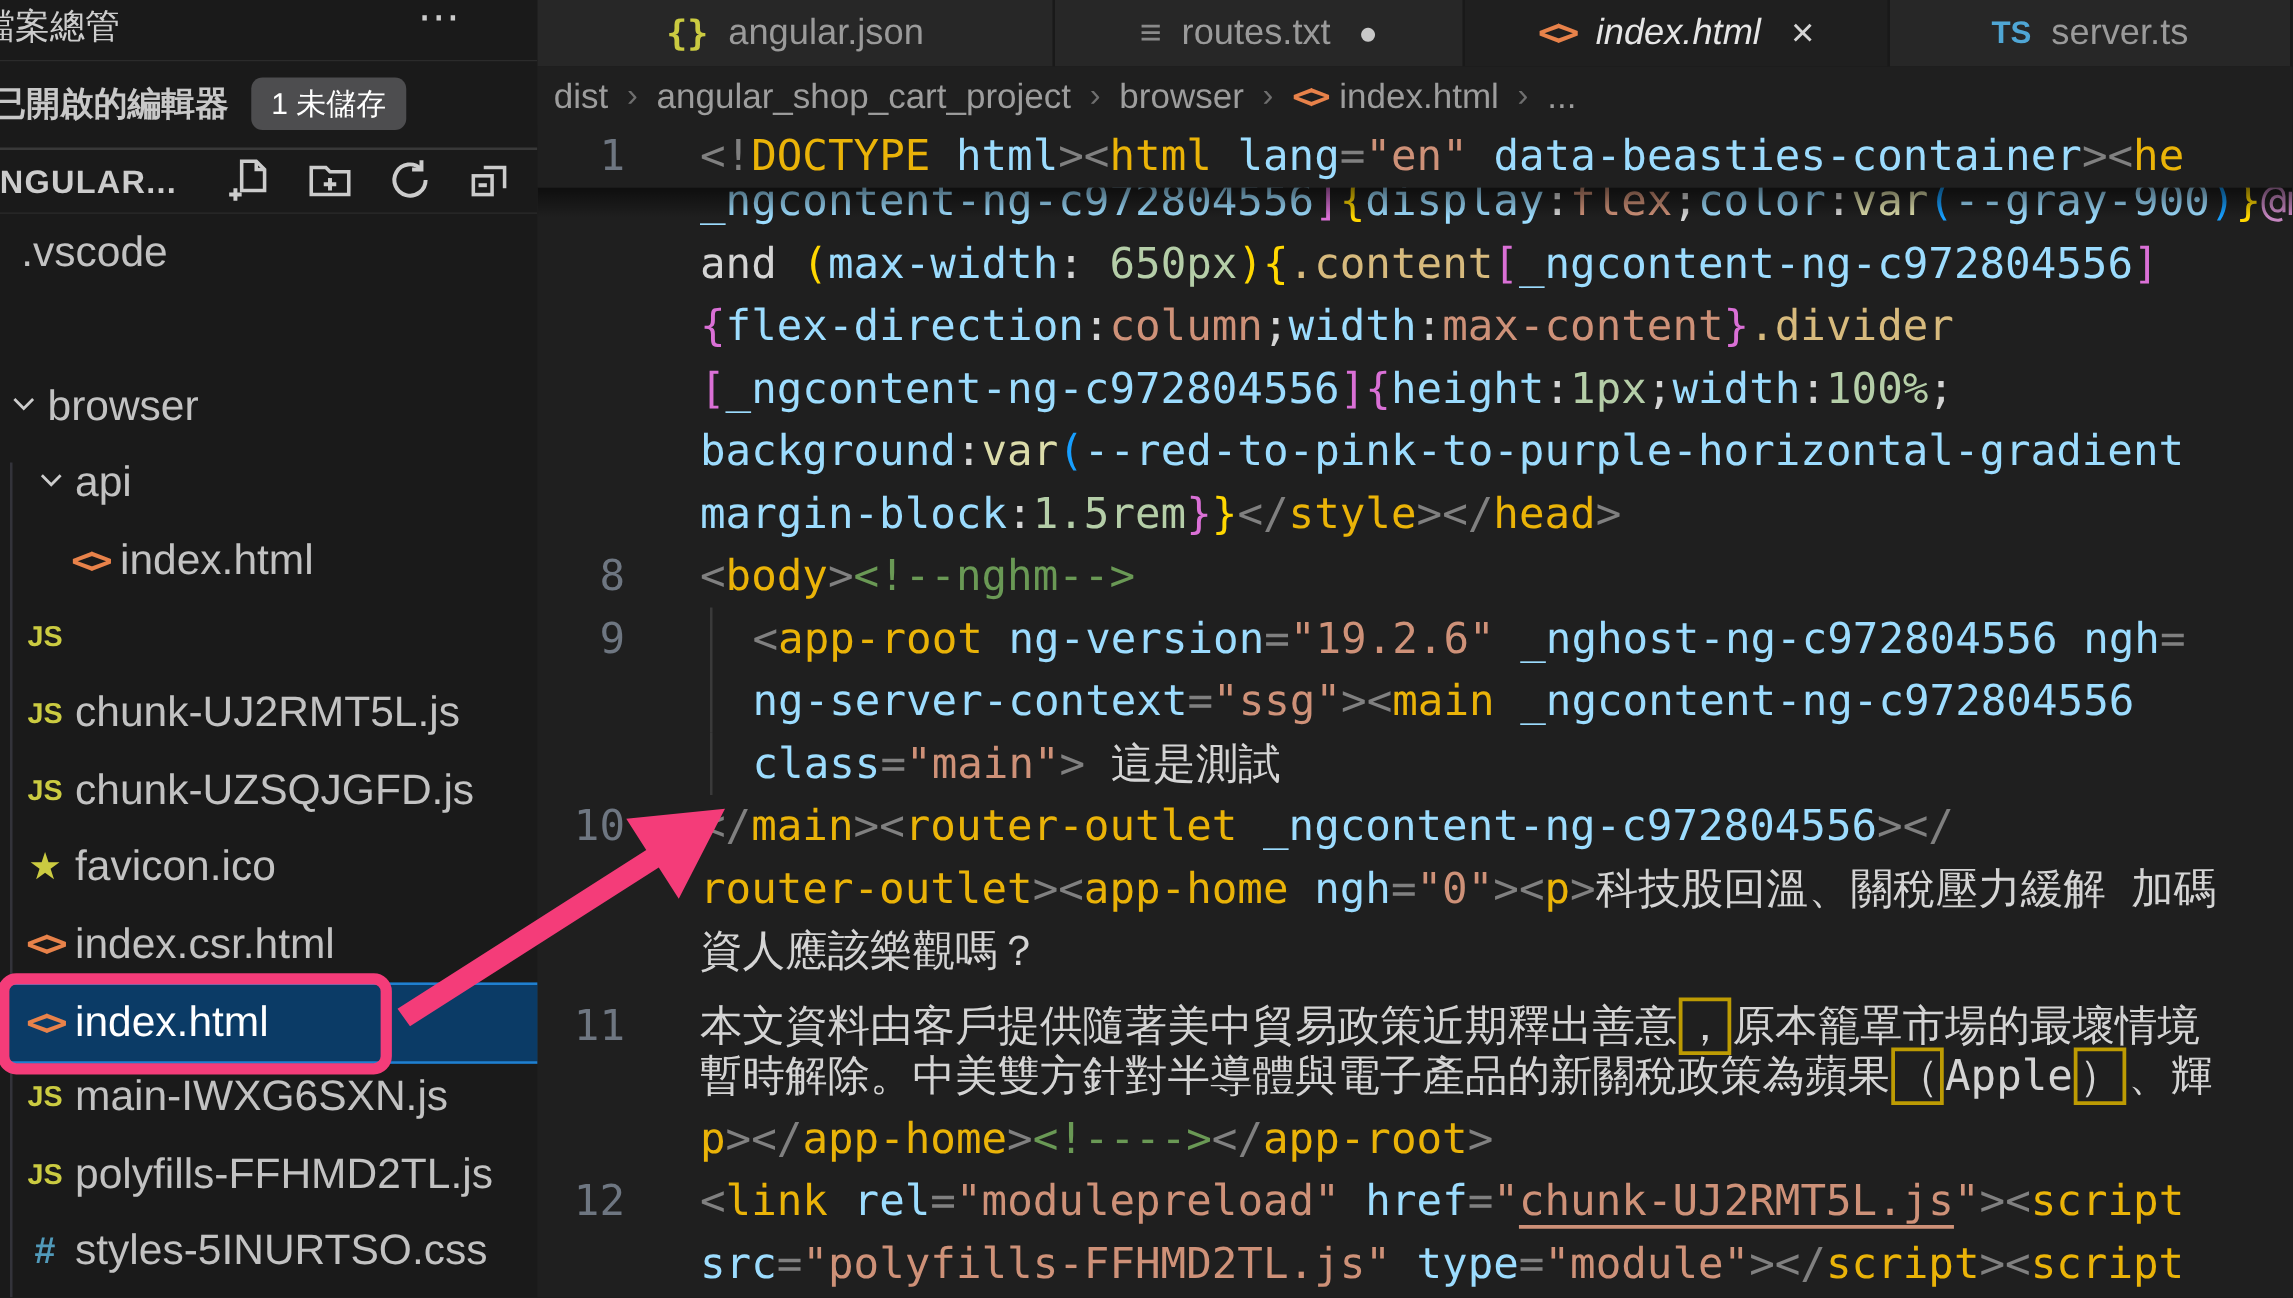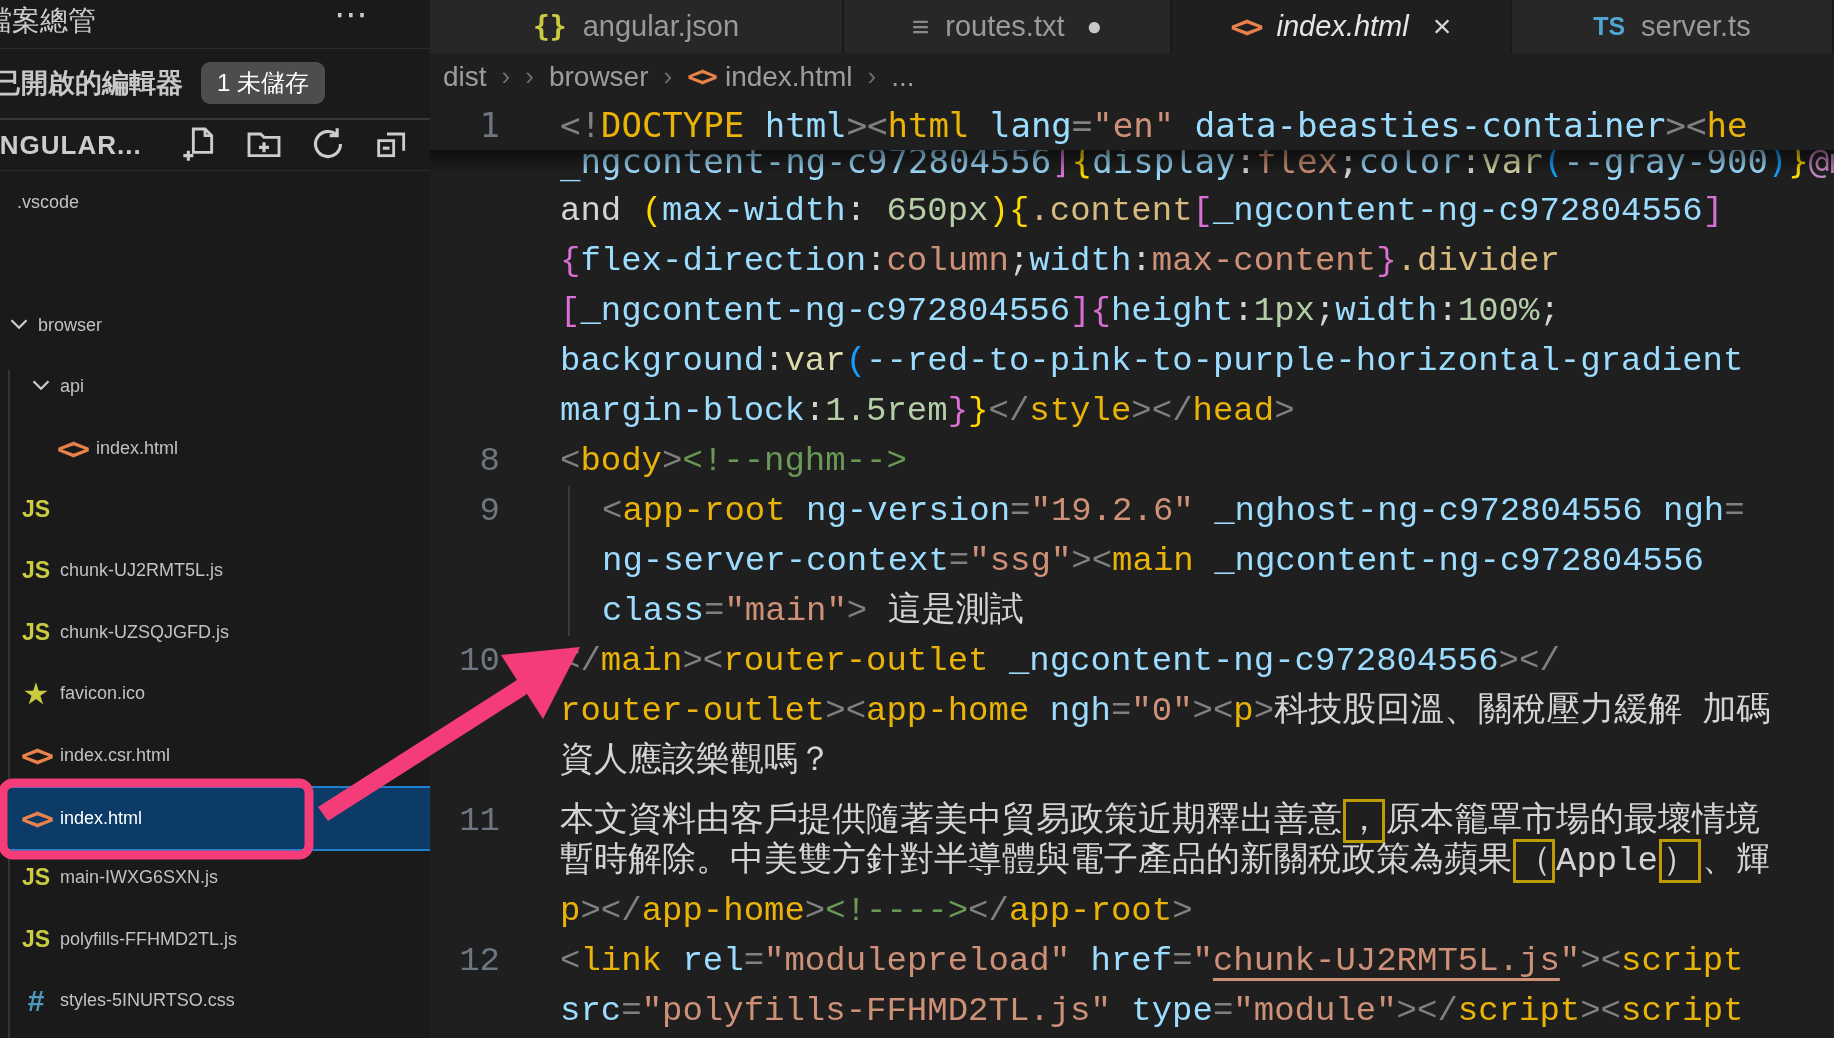--- a/index.html
+++ b/index.html
@@ -18,21 +18,21 @@
   .sb-sep2{position:absolute;left:0;top:118px;width:430px;height:2px;background:#383838;}
   .sb-expl-header{position:absolute;left:0;top:120px;width:430px;height:50px;display:flex;align-items:center;}
   .sb-expl-label{margin-left:-20px;font-size:26px;font-weight:bold;color:#cccccc;letter-spacing:1px;white-space:nowrap;}
   .sb-actions{position:absolute;right:18px;top:4px;display:flex;gap:24px;}
   .sb-actions svg{width:40px;height:40px;}
   .sb-sep3{position:absolute;left:0;top:170px;width:430px;height:1px;background:#2b2b2b;}
   #tree{position:absolute;left:0;top:170px;width:430px;bottom:0;}
   .tree-guide{position:absolute;left:8px;top:200px;height:832px;width:2px;background:#33333a;}
   .tree-row{position:absolute;left:0;width:430px;height:61px;display:flex;align-items:center;white-space:nowrap;}
   .tree-row.selected{background:#0b3b66;border-top:2px solid #2080d0;border-bottom:2px solid #2080d0;border-right:2px solid #2080d0;}
-  .tree-label{font-size:18px;color:#c2c2c2;text-align:center;}
+  .tree-label{font-size:34px;color:#c2c2c2;text-align:center;}
   .tree-row.selected .tree-label{color:#ffffff;}
   .ticon{display:inline-block;text-align:center;font-weight:bold;}
   .ticon-html{color:#e8824a;font-family:"DejaVu Sans Mono",monospace;font-size:30px;letter-spacing:-3px;}
   .ticon-js{color:#cbcb41;font-size:23px;font-family:"Liberation Sans",sans-serif;}
   .ticon-star{color:#cbcb41;font-size:30px;}
   .ticon-css{color:#519aba;font-size:30px;}
   .ticon-chev{color:#cccccc;}
 
   
   #editor{position:absolute;left:430px;top:0;width:1404px;height:1038px;background:#1f1f1f;}
@@ -50,21 +50,21 @@
   .ticon-ts{color:#4fa6d5;font-size:25px;font-weight:bold;}
 
   #breadcrumb{position:absolute;left:0;top:53px;width:1404px;height:47px;display:flex;align-items:center;
     padding-left:13px;box-sizing:border-box;gap:15px;white-space:nowrap;}
   .bc-item{font-size:28px;color:#9d9d9d;display:flex;align-items:center;gap:10px;}
   .bc-sep{font-size:26px;color:#6f6f6f;}
   .bc-html-icon{color:#e8824a;font-family:"DejaVu Sans Mono",monospace;font-weight:bold;font-size:28px;letter-spacing:-3px;}
 
   #code{position:absolute;left:0;top:100px;width:1404px;height:938px;overflow:hidden;
     font-family:"DejaVu Sans Mono",monospace;font-size:34px;}
-  .code-row{position:absolute;left:0;width:1404px;height:50px;line-height:50px;white-space:pre;font-family:Liberation Mono, monospace;}
+  .code-row{position:absolute;left:0;width:1404px;height:50px;line-height:50px;white-space:pre;}
   .gutter-num{position:absolute;left:0;top:0;width:70px;text-align:right;color:#6e7681;}
   .code-text{position:absolute;left:130px;top:0;right:0;overflow:hidden;}
   .wrap-guide{position:absolute;left:138px;top:0;bottom:0;width:2px;background:#3a3a3a;}
   #sticky-row{position:absolute;left:0;top:0;width:1404px;height:50px;line-height:50px;background:#1f1f1f;z-index:5;white-space:pre;}
   #sticky-shadow{position:absolute;left:0;top:50px;width:1404px;height:24px;z-index:4;
     background:linear-gradient(to bottom,rgba(0,0,0,0.55),rgba(0,0,0,0));}
   #clip-row{position:absolute;left:0;top:50px;width:1404px;height:36px;overflow:hidden;z-index:1;}
   #clip-row .inner{margin-top:-14px;height:50px;line-height:50px;white-space:pre;padding-left:130px;}
 
   
@@ -218,20 +218,23 @@
         <div class="tab tab-w3">
           <span class="ticon-ts">TS</span>
           <span class="tab-label">server.ts</span>
         </div>
       </div>
     <div id="breadcrumb">
         <span class="bc-item">
           <span>dist</span>
         </span>
         <span class="bc-sep">›</span>
+        <span class="bc-item">
+          <span>angular_shop_cart_project</span>
+        </span>
         <span class="bc-sep">›</span>
         <span class="bc-item">
           <span>browser</span>
         </span>
         <span class="bc-sep">›</span>
         <span class="bc-item">
           <span class="bc-html-icon">&lt;&gt;</span>
           <span>index.html</span>
         </span>
         <span class="bc-sep">›</span>

